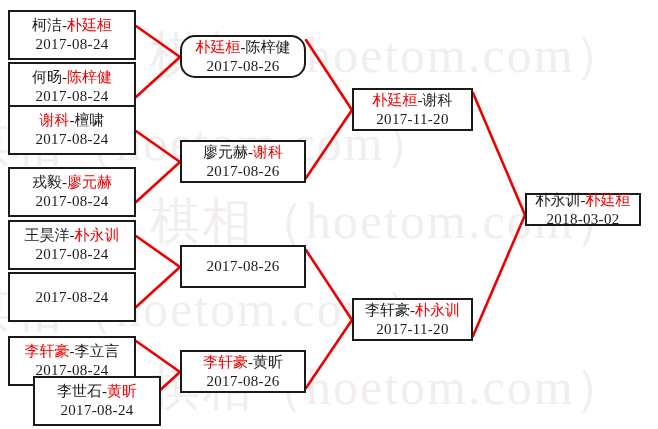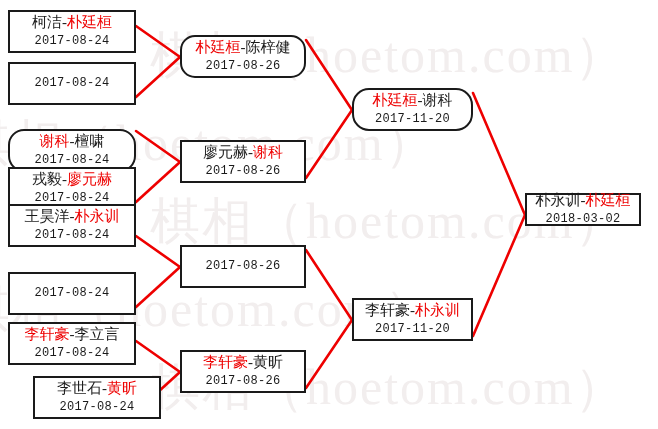--- a/index.html
+++ b/index.html
@@ -63,50 +63,50 @@
     justify-content: center;
     padding: 0;
   }
   .match .pairing {
     font-size: 15px;
     line-height: 19px;
     white-space: nowrap;
     color: #1a1a1a;
   }
   .match .mdate {
-    font-size: 12px;
+    font-size: 15px;
     line-height: 19px;
     white-space: nowrap;
     color: #1a1a1a;
-    font-family: Liberation Mono, monospace;
+    font-family: Liberation Serif, serif;
     letter-spacing: 0.3px;
   }
   .dash { color: #1a1a1a; }
 
   
-  .r1 { left: 8px; width: 128px; height: 43px; }
+  .r1 { left: 8px; width: 128px; height: 50px; }
   .r1.b0 { top: 10px; }
   .r1.b1 { top: 62px; }
-  .r1.b2 { top: 129px; border-radius: 16px; }
+  .r1.b2 { top: 105px; }
   .r1.b3 { top: 167px; }
-  .r1.b4 { top: 204px; }
+  .r1.b4 { top: 220px; }
   .r1.b5 { top: 272px; }
-  .r1.b6 { top: 322px; }
+  .r1.b6 { top: 336px; }
   .r1.b7 { top: 376px; margin-left: 25px; }
 
   
   .r2 { left: 180px; width: 126px; height: 43px; }
   .r2.b0 { top: 35px; border-radius: 15px; }
   .r2.b1 { top: 140px; }
   .r2.b2 { top: 245px; }
   .r2.b3 { top: 350px; }
 
   
   .r3 { left: 352px; width: 121px; height: 43px; }
-  .r3.b0 { top: 88px; border-radius: 17px; }
+  .r3.b0 { top: 88px; }
   .r3.b1 { top: 298px; }
 
   
   .r4 { left: 525px; top: 193px; width: 116px; height: 33px; }
 </style>
 </head>
 <body>
 
 <div id="root">
 
@@ -144,20 +144,23 @@
     </g>
   </svg>
 
   <div class="match r1 b0">
     <div class="pairing">
       <span style="color: rgb(26, 26, 26);">柯洁</span><span class="dash">-</span><span style="color: rgb(238, 0, 0);">朴廷桓</span>
     </div>
     <div class="mdate">2017-08-24</div>
   </div>
   <div class="match r1 b1">
+    <div class="pairing">
+      <span style="color: rgb(26, 26, 26);">何旸</span><span class="dash">-</span><span style="color: rgb(238, 0, 0);">陈梓健</span>
+    </div>
     <div class="mdate">2017-08-24</div>
   </div>
   <div class="match r1 b2">
     <div class="pairing">
       <span style="color: rgb(238, 0, 0);">谢科</span><span class="dash">-</span><span style="color: rgb(26, 26, 26);">檀啸</span>
     </div>
     <div class="mdate">2017-08-24</div>
   </div>
   <div class="match r1 b3">
     <div class="pairing">

